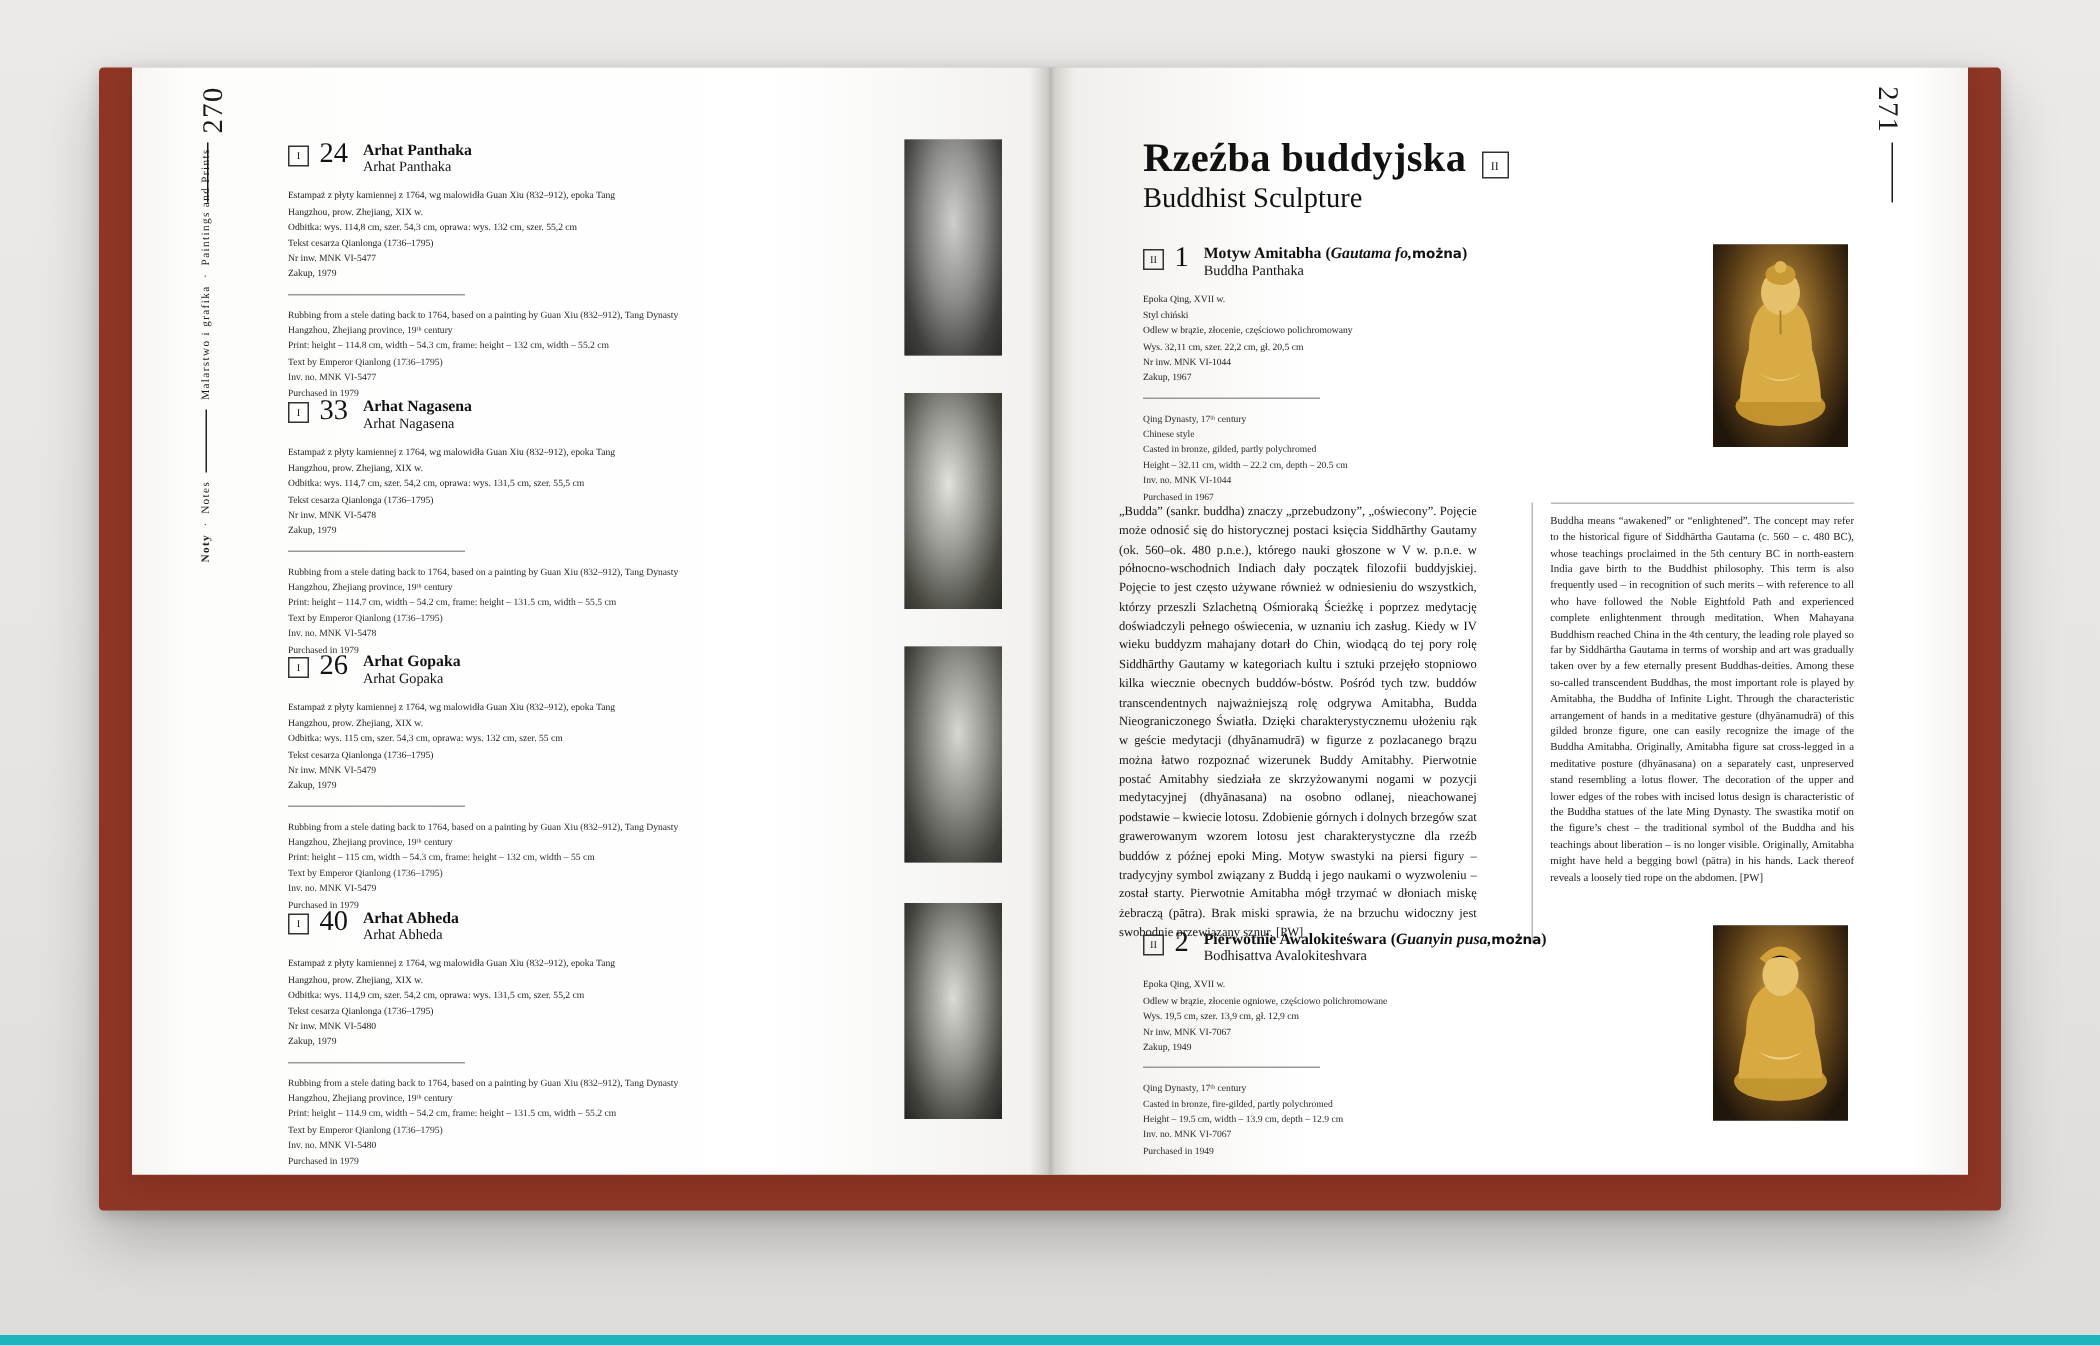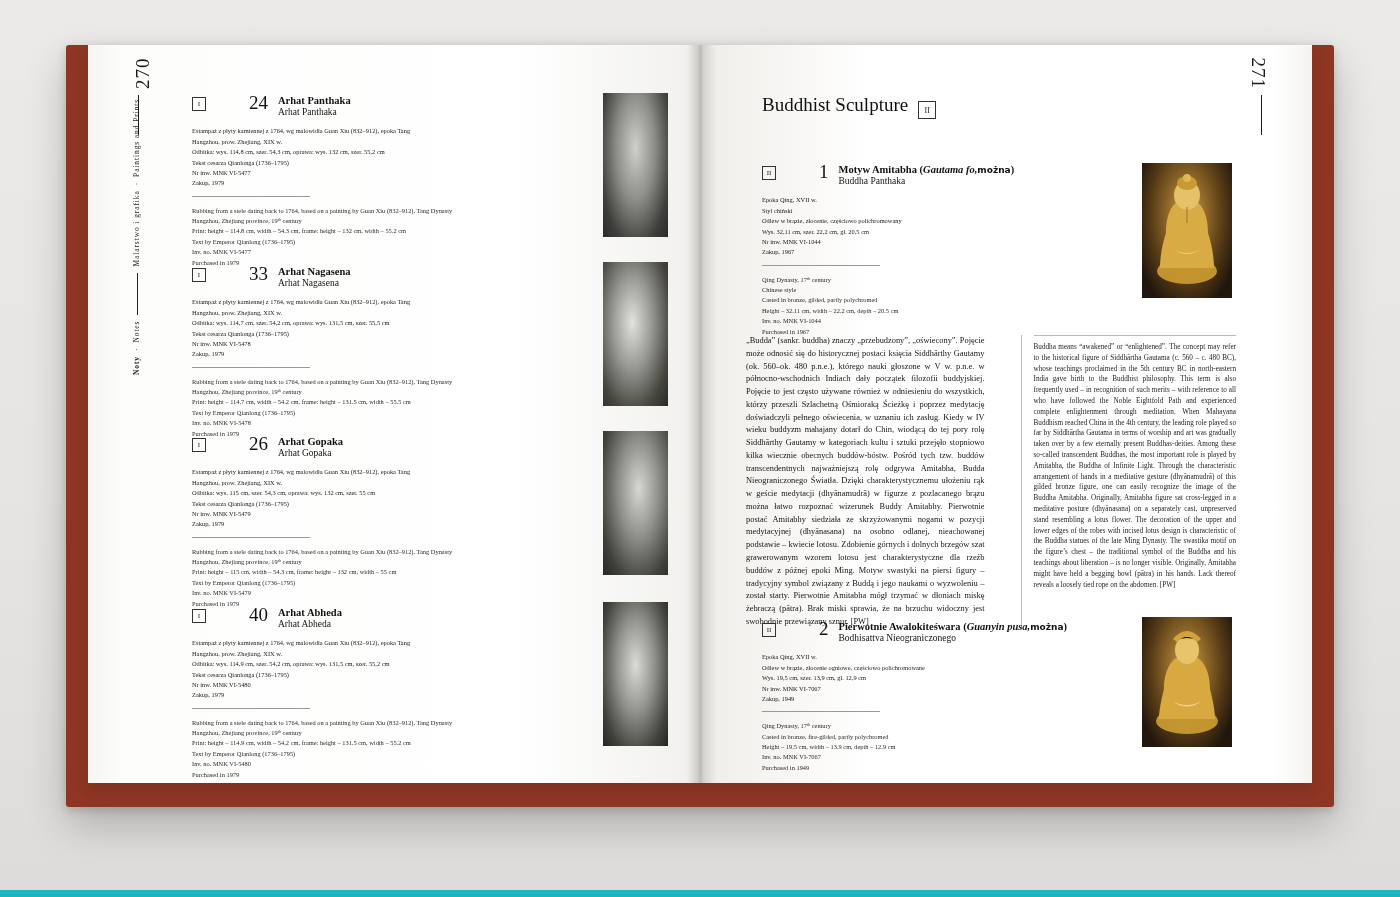--- a/index.html
+++ b/index.html
@@ -138,21 +138,20 @@
     margin-top: 3px;
     flex: 0 0 auto;
   }
   .entry-num {
     font-size: 19px;
     line-height: 1;
     color: #111;
     margin-top: -1px;
     flex: 0 0 auto;
     padding-right: 3px;
-    margin-left: 36px;
   }
   .entry-titles { padding-top: 1px; }
   .t-pl {
     font-size: 10.5px;
     font-weight: bold;
     color: #111;
     line-height: 1.15;
   }
   .t-en {
     font-size: 9.5px;
@@ -440,20 +439,21 @@
 
       </div>
 
       <div class="page right">
 
         <div class="folio-rule-right"></div>
         <div class="folio-right">271</div>
 
         <div class="chapter-title">
           <div>
+            <div class="chapter-pl">Rzeźba buddyjska</div>
             <div class="chapter-en">Buddhist Sculpture</div>
           </div>
           <span class="chapter-badge">II</span>
         </div>
 
         <div class="r-entry" style="top:118px">
           <div class="entry-head">
             <span class="sq-mark">II</span>
             <span class="entry-num">1</span>
             <span class="entry-titles">
@@ -506,21 +506,21 @@
 
         <div class="r-entry" style="top:575px">
           <div class="entry-head">
             <span class="sq-mark">II</span>
             <span class="entry-num">2</span>
             <span class="entry-titles">
               <span class="t-pl" style="display:block">
                 <span>Pierwotnie Awalokiteśwara</span>
                 (<i>Guanyin pusa,</i><span class="cjk">można</span>)
               </span>
-              <span class="t-en" style="display:block">Bodhisattva Nieograniczonego</span>
+              <span class="t-en" style="display:block">Bodhisattva Avalokiteshvara</span>
             </span>
           </div>
           <div class="r-meta">
             <div>Epoka Qing, XVII w.</div>
             <div>Odlew w brązie, złocenie ogniowe, częściowo polichromowane</div>
             <div>Wys. 19,5 cm, szer. 13,9 cm, gł. 12,9 cm</div>
             <div>Nr inw. MNK VI-7067</div>
             <div>Zakup, 1949</div>
           </div>
           <div class="rule-thin"></div>

